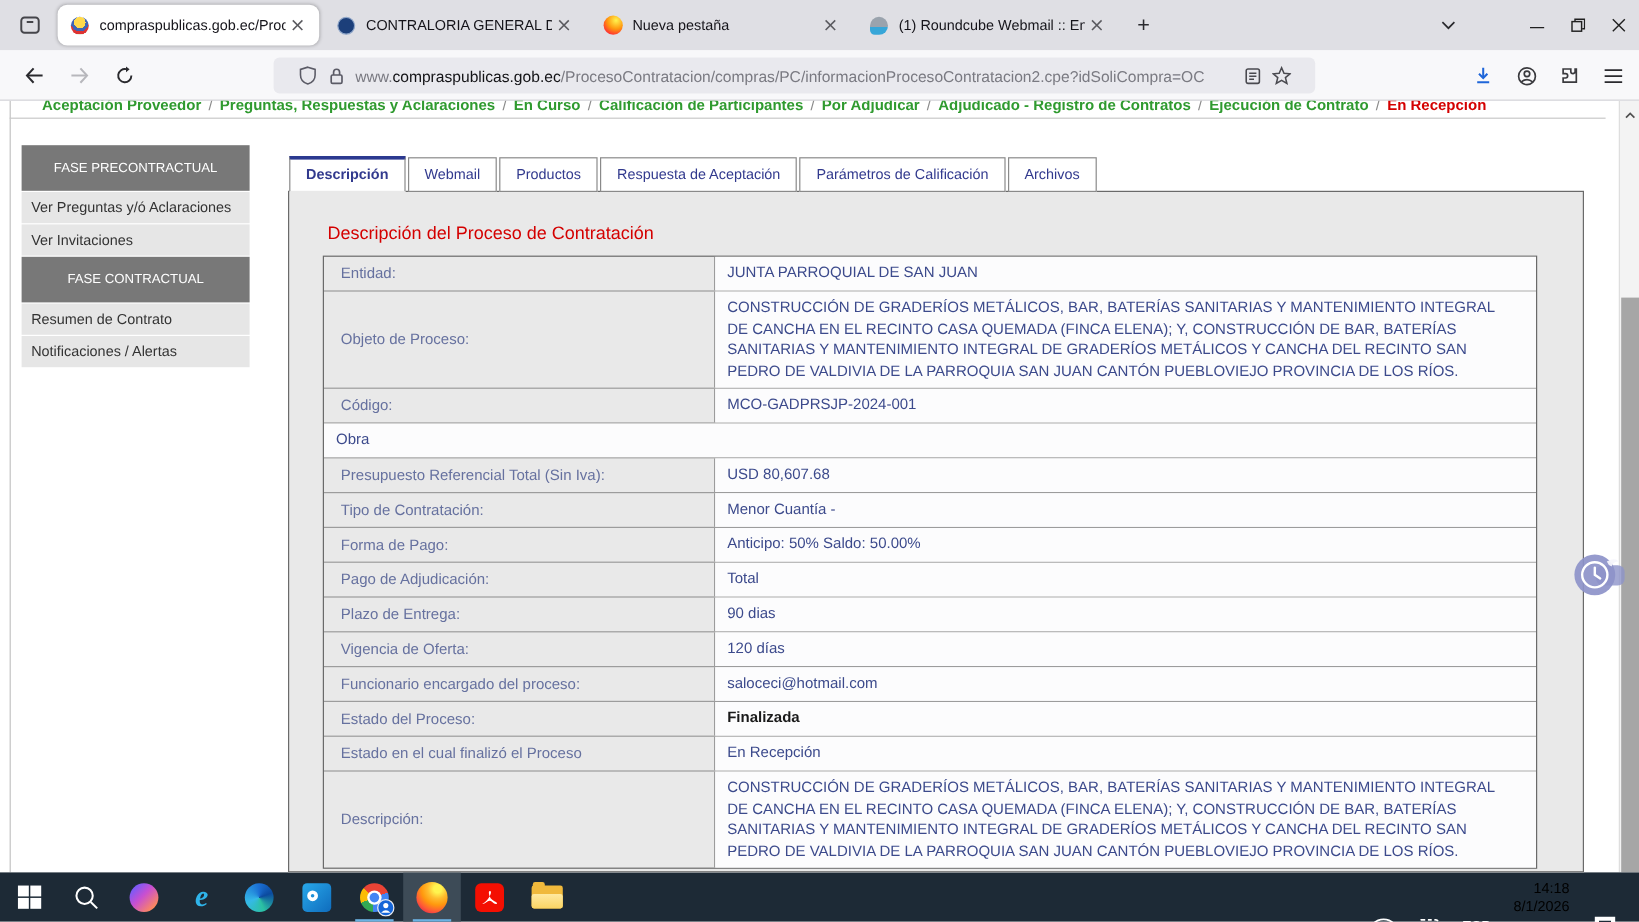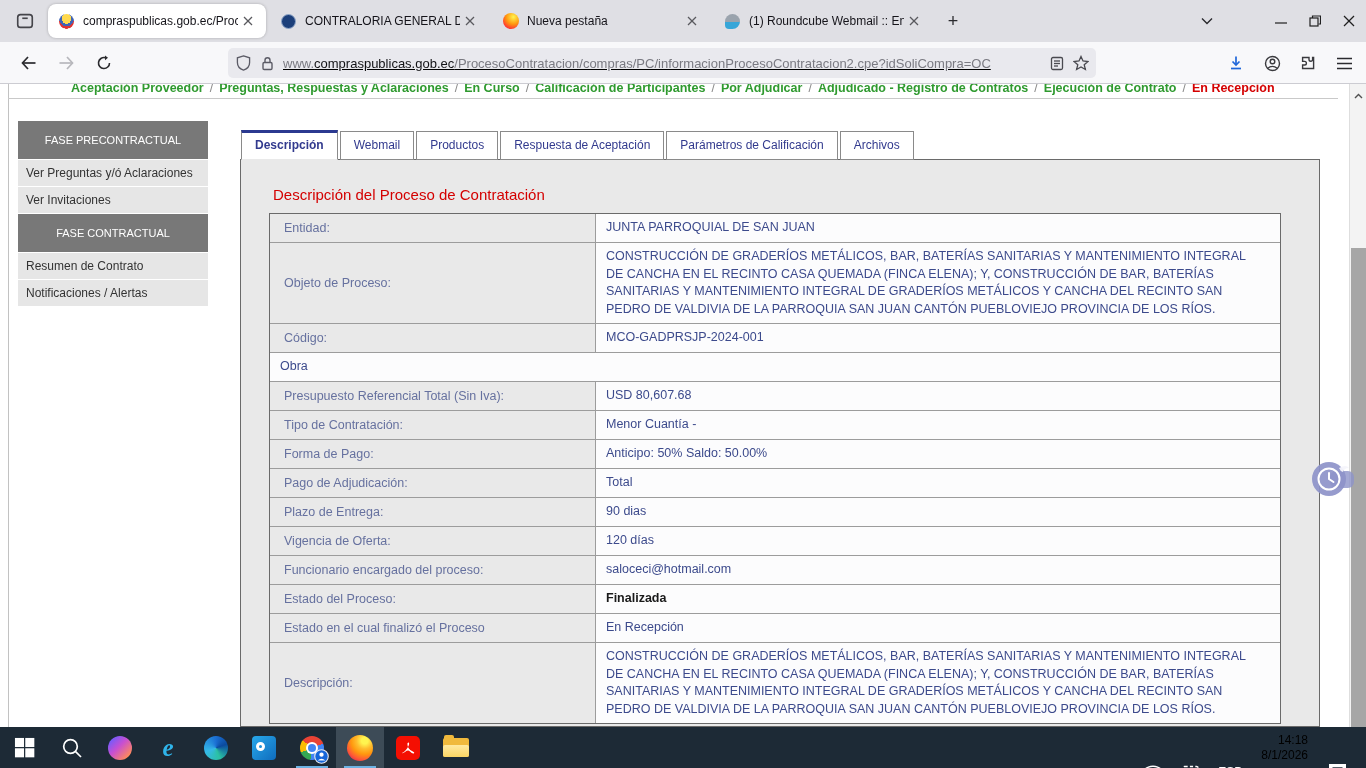--- a/index.html
+++ b/index.html
@@ -16,31 +16,31 @@
   .tab-plus { width:30px; height:30px; margin-left:6px; display:flex; align-items:center; justify-content:center; font-size:18px; color:#2a2a2e; border-radius:4px; }
   .strip-right { margin-left:auto; display:flex; align-items:center; height:100%; }
   .strip-btn { width:34px; height:100%; display:flex; align-items:center; justify-content:center; color:#2a2a2e; }
   .fav-ecu { width:15px; height:15px; border-radius:50%; background:radial-gradient(circle at 50% 32%, #ffd94d 0 38%, #3f64b5 38% 58%, #d33 58% 78%, #e7e2c9 78%); }
   .fav-con { width:15px; height:15px; border-radius:50%; background:#1c3f7a; border:1.5px solid #8fa6c8; }
   .fav-ffx { width:16px; height:16px; border-radius:50%; background:radial-gradient(circle at 65% 25%, #fff44f, #ff980e 45%, #ff3b30 75%, #c23a7c 100%); }
   .fav-rcb { width:15px; height:15px; border-radius:50% 50% 50% 4px; background:linear-gradient(180deg,#9aa3ad 55%, #37a6d8 55%); }
 
   .nav-bar { position:absolute; left:0; top:42px; width:1366px; height:42px; background:#f8f8fa; border-bottom:1px solid #ccccd2; display:flex; align-items:center; }
   .nav-btn { width:32px; height:32px; margin-left:6px; display:flex; align-items:center; justify-content:center; border-radius:4px; }
-  .url-bar { position:absolute; left:228px; top:6px; width:868px; height:30px; background:#e9e9ee; border-radius:5px; display:flex; align-items:center; padding:0 3px;text-decoration:underline; }
+  .url-bar { position:absolute; left:228px; top:6px; width:868px; height:30px; background:#e9e9ee; border-radius:5px; display:flex; align-items:center; padding:0 16px; }
   .url-ico { width:24px; height:22px; display:flex; align-items:center; justify-content:center; flex:0 0 auto; }
   .url-text { flex:1; font-size:13px; white-space:nowrap; overflow:hidden; color:#7a7a82; margin-left:4px; }
   .url-text .dom { color:#131316; }
   .nav-right { position:absolute; right:6px; top:5px; display:flex; align-items:center; }
   .nav-right .nav-btn { margin-left:4px; }
 
   
   .page { position:absolute; left:0; top:84px; width:1366px; height:643px; background:#fff; overflow:hidden; }
   .page-leftline { position:absolute; left:8px; top:0; width:1px; height:643px; background:#c2c2c2; }
-  .breadcrumb { position:absolute; left:35px; top:-3px; width:1290px; font-size:12.5px; font-weight:bold; white-space:nowrap;margin-left:36px; }
+  .breadcrumb { position:absolute; left:35px; top:-3px; width:1290px; font-size:12.5px; font-weight:bold; white-space:nowrap; }
   .bc-link { color:#2f9a2f; }
   .bc-sep { color:#8a8a8a; font-weight:normal; padding:0 6px; }
   .bc-current { color:#d40000; }
   .bc-rule { position:absolute; left:8px; top:14px; width:1330px; height:1px; background:#c9c9c9; }
 
   .sidebar { position:absolute; left:18px; top:37px; width:190px; }
   .sb-header { height:38px; background:#787878; color:#fff; font-size:11px; font-weight:normal; display:flex; align-items:center; justify-content:center; margin-bottom:1px;text-align:center; }
   .sb-item { height:26px; background:#e6e6e6; color:#333; font-size:12px; display:flex; align-items:center; padding-left:8px; margin-bottom:1px; }
 
   .ctabs { position:absolute; left:241px; top:46px; display:flex; align-items:flex-end; }

